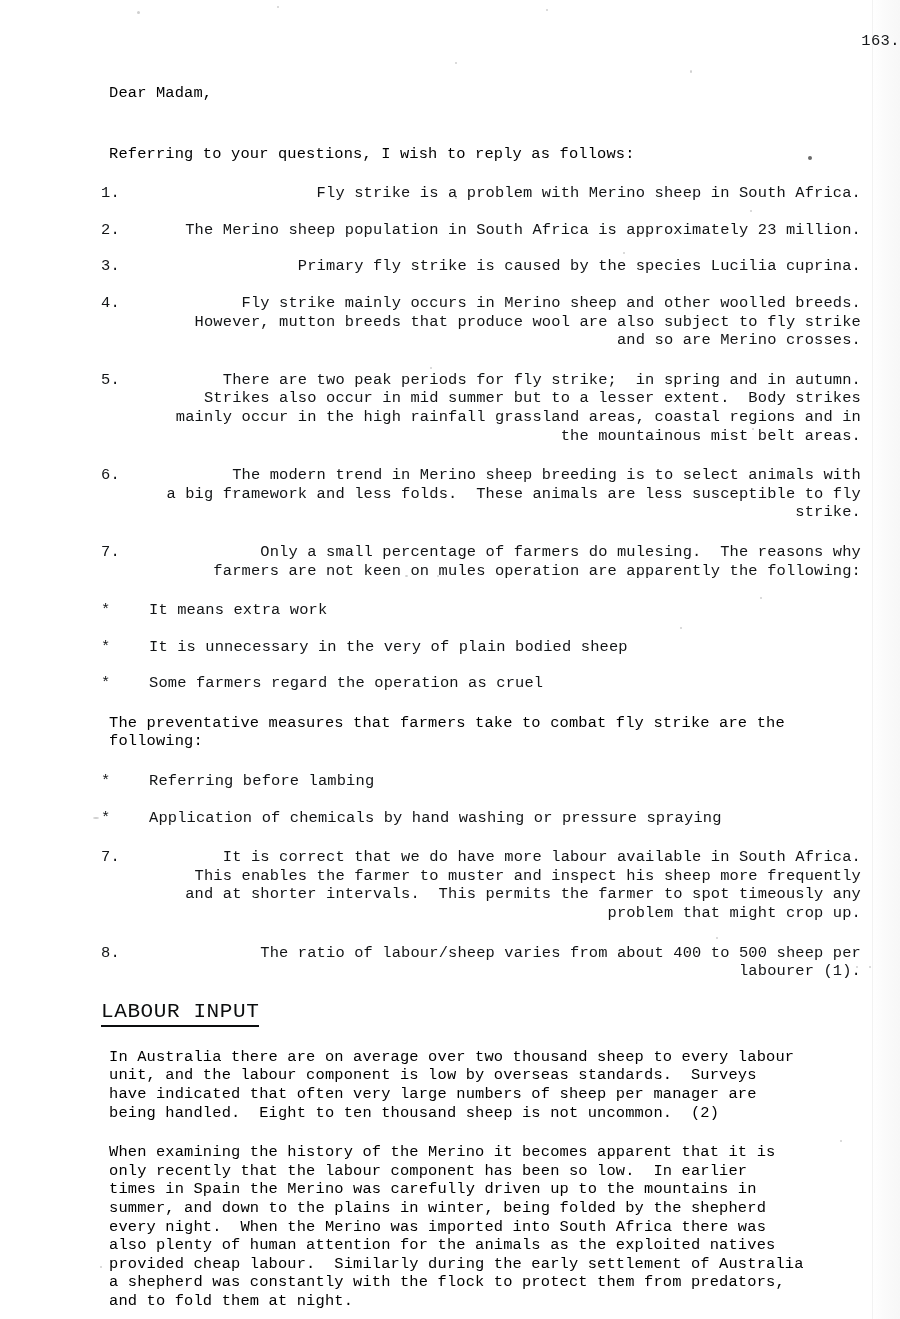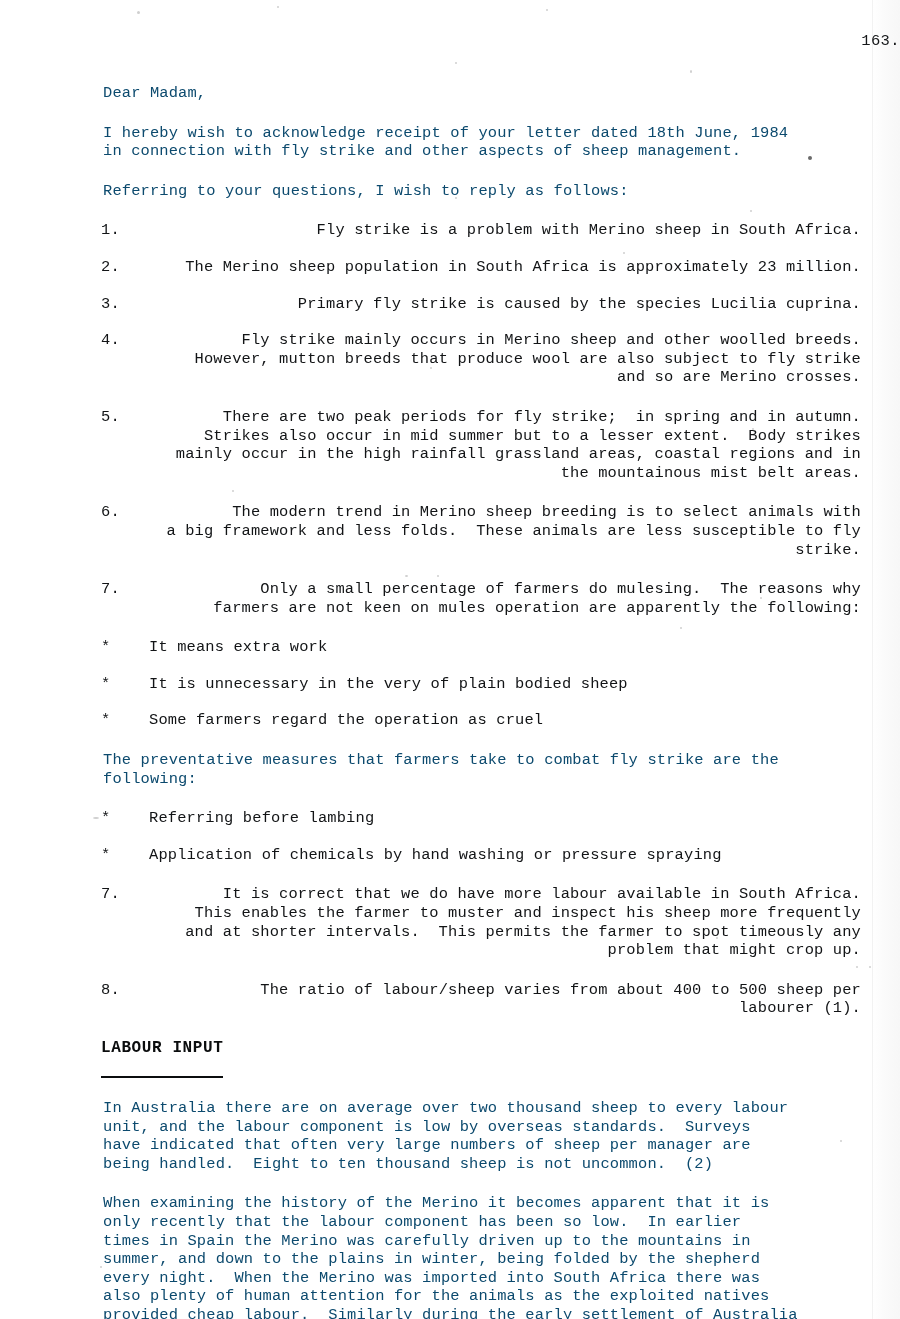--- a/index.html
+++ b/index.html
@@ -53,24 +53,24 @@
   .body-block {
     position: absolute;
     top: 84px;
     left: 101px;
     width: 760px;
   }
 
   .para {
     font-size: 15.4px;
     line-height: 18.6px;
-    color: #0c4a6e;
+    color: #000000;
     letter-spacing: 0.15px;
     white-space: pre-wrap;
-    margin: 0 0 0 2px;
+    margin: 0 0 0 8px;
   }
 
   
   .gap-sm { height: 18px; }
   .gap-md { height: 21px; }
 
   
   .num-item {
     display: flex;
     font-size: 15.4px;
@@ -106,28 +106,28 @@
     flex: 0 0 auto;
     width: 48px;
     white-space: pre;
   }
   .bullet-item .content {
     flex: 1 1 auto;
     white-space: pre-wrap;
   }
 
   .heading {
-    font-size: 16px;
+    font-size: 21px;
     line-height: 19px;
     color: #0b0d0e;
-    font-weight: bold;
+    font-weight: normal;
     letter-spacing: 0.6px;
     display: inline-block;
     border-bottom: 2px solid #0b0d0e;
-    padding-bottom: 18px;
+    padding-bottom: 4px;
   }
 
   
   .speck {
     position: absolute;
     background: #cfcfcf;
     border-radius: 50%;
     pointer-events: none;
   }
   .speck.dark { background: #6a6a6a; }
@@ -164,22 +164,20 @@
   <div class="speck" style="left:623px; top:252px; width:2px; height:2px;"></div>
 
   <div class="folio">163.</div>
 
   <div class="body-block">
 
     <div class="para">Dear Madam,</div>
 
     <div class="gap-md"></div>
 
-    <div class="para">I hereby wish to acknowledge receipt of your letter dated 18th June, 1984
-in connection with fly strike and other aspects of sheep management.</div>
 
     <div class="gap-md"></div>
 
     <div class="para">Referring to your questions, I wish to reply as follows:</div>
 
     <div class="gap-md"></div>
 
     <div class="num-item hanging">
       <span class="marker">1.</span>
       <span class="content">Fly strike is a problem with Merino sheep in South Africa.</span>

